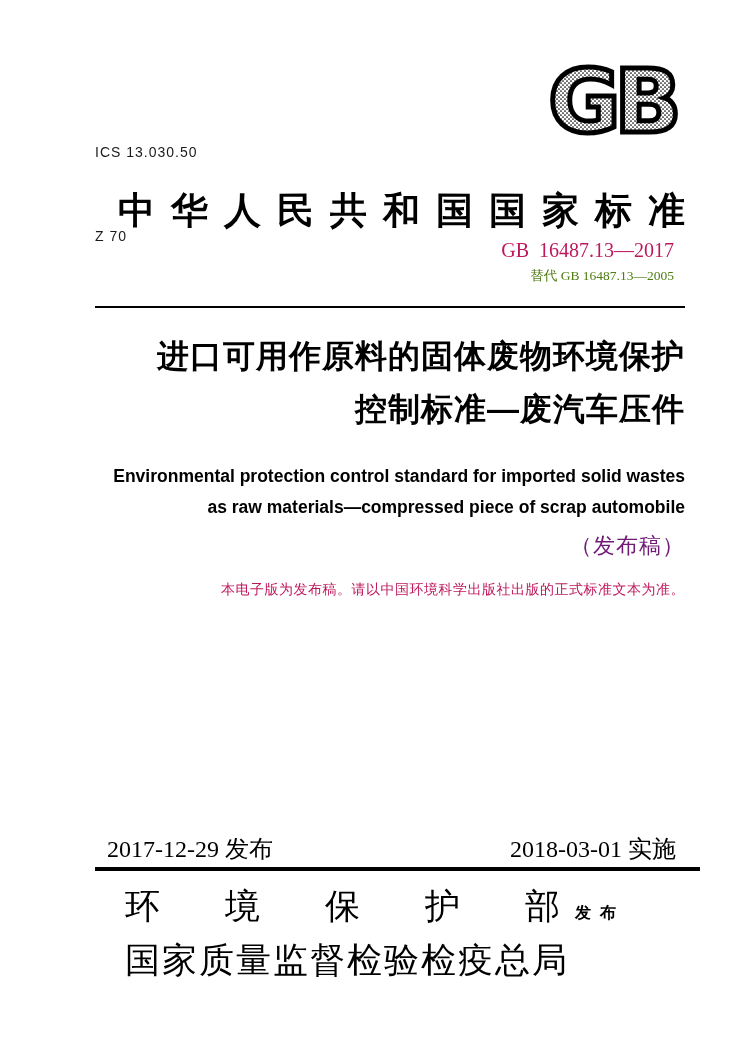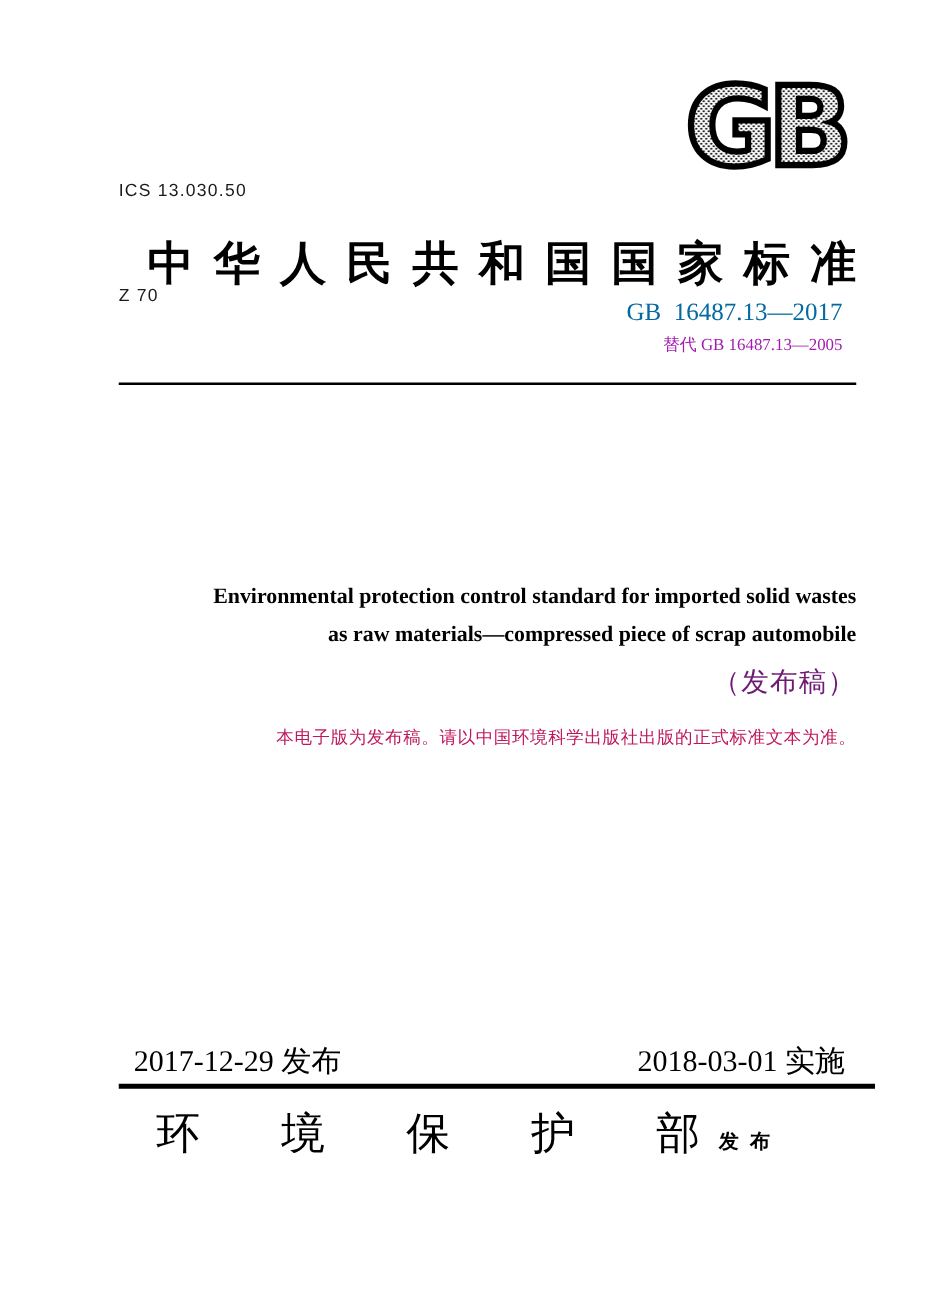--- a/index.html
+++ b/index.html
@@ -51,30 +51,30 @@
     padding-left: 16px; 
     white-space: nowrap;
     color: #000;
   }
   .std-no {
     position: absolute;
     right: 73px;
     top: 215px;
     font-family: "Liberation Serif", "DejaVu Serif", serif;
     font-size: 20px;
-    color: #0369a1;
+    color: #be185d;
     white-space: pre;
   }
   .replaces {
     position: absolute;
     right: 73px;
     top: 243px;
     font-family: "Liberation Serif", "DejaVu Serif", serif;
     font-size: 13.5px;
-    color: #a21caf;
+    color: #4d7c0f;
     white-space: pre;
   }
   .rule-thin {
     position: absolute;
     left: 95px;
     top: 282px;
     width: 590px;
     height: 2px;
     background: #000;
   }
@@ -82,21 +82,21 @@
     top: 306px;
     font-size: 32px;
     font-weight: 600;
     letter-spacing: 1px;
     line-height: 53px;
     color: #000;
   }
   .title-cn span { display: block; white-space: nowrap; }
   .title-en {
     top: 437px;
-    font-family: Liberation Serif, serif;
+    font-family: Liberation Sans, sans-serif;
     font-size: 17.5px;
     font-weight: bold;
     line-height: 31px;
     color: #000;
   }
   .title-en span { display: block; white-space: nowrap; }
   .draft-note {
     top: 507px;
     font-size: 22px;
     letter-spacing: 1px;
@@ -180,20 +180,24 @@
   </svg>
 
   <div class="content national-heading">中华人民共和国国家标准</div>
 
   <div class="std-no">GB  16487.13—2017</div>
 
   <div class="replaces">替代 GB 16487.13—2005</div>
 
   <div class="rule-thin"></div>
 
+  <div class="content title-cn">
+    <span>进口可用作原料的固体废物环境保护</span>
+    <span>控制标准—废汽车压件</span>
+  </div>
 
   <div class="content title-en">
     <span>Environmental protection control standard for imported solid wastes</span>
     <span>as raw materials—compressed piece of scrap automobile</span>
   </div>
 
   <div class="content draft-note">（发布稿）</div>
 
   <div class="content edition-notice">本电子版为发布稿。请以中国环境科学出版社出版的正式标准文本为准。</div>
 
@@ -201,14 +205,15 @@
     <span>2017-12-29 发布</span>
     <span>2018-03-01 实施</span>
   </div>
 
   <div class="rule-thick"></div>
 
   <div class="publisher-line1">
     <span class="publisher-ministry">环境保护部</span><span class="issued-by">发布</span>
   </div>
 
+  <div class="publisher-line2">国家质量监督检验检疫总局</div>
 
 </div>
 
 </body></html>

